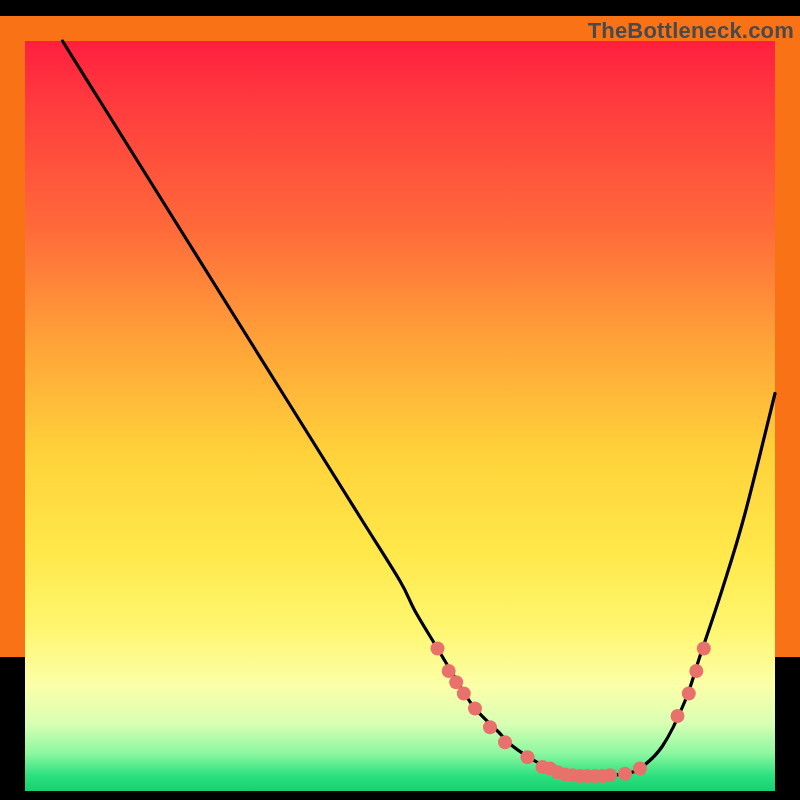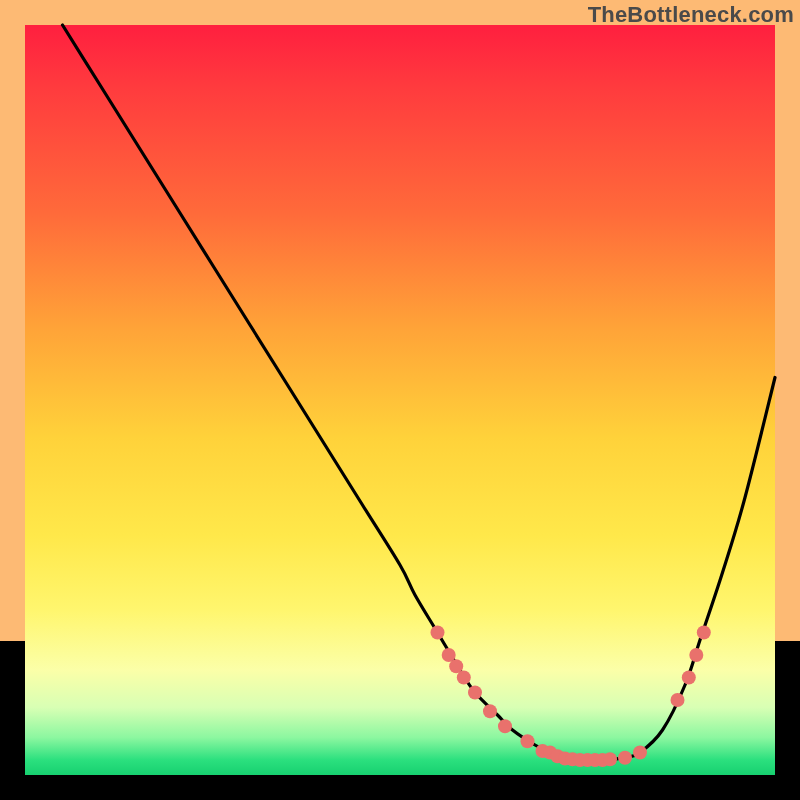--- a/index.html
+++ b/index.html
@@ -7,24 +7,24 @@
     padding: 0;
     width: 800px;
     height: 800px;
     background: #000;
     overflow: hidden;
     font-family: Arial, Helvetica, sans-serif;
   }
   .frame {
     position: absolute;
     left: 0;
-    top: 0;
+    top: 16px;
     width: 800px;
     height: 641px;
-    background: #fdba74;
+    background: #f97316;
   }
   .plot-area {
     position: absolute;
     left: 25px;
     top: 25px;
     width: 750px;
     height: 750px;
     
     background: linear-gradient(
       to bottom,

